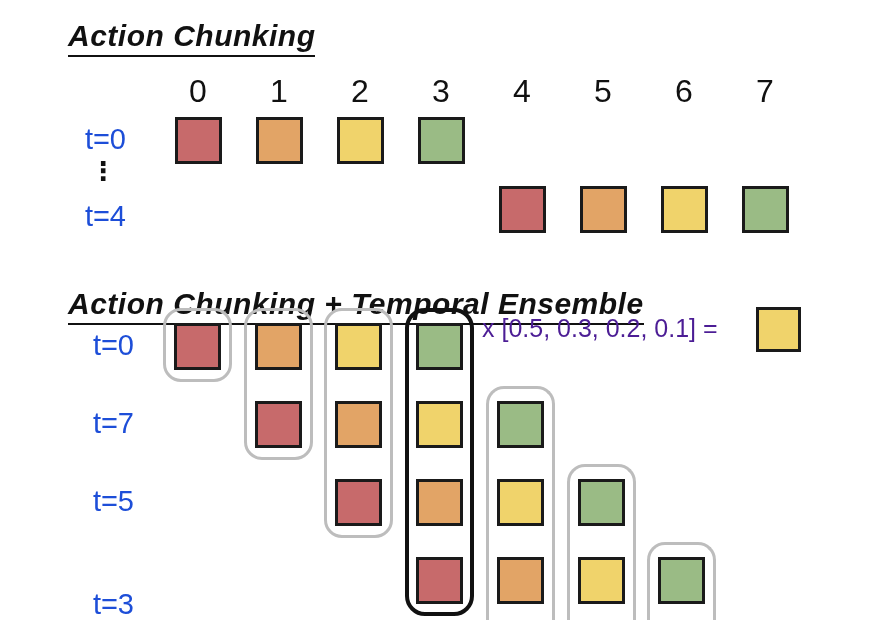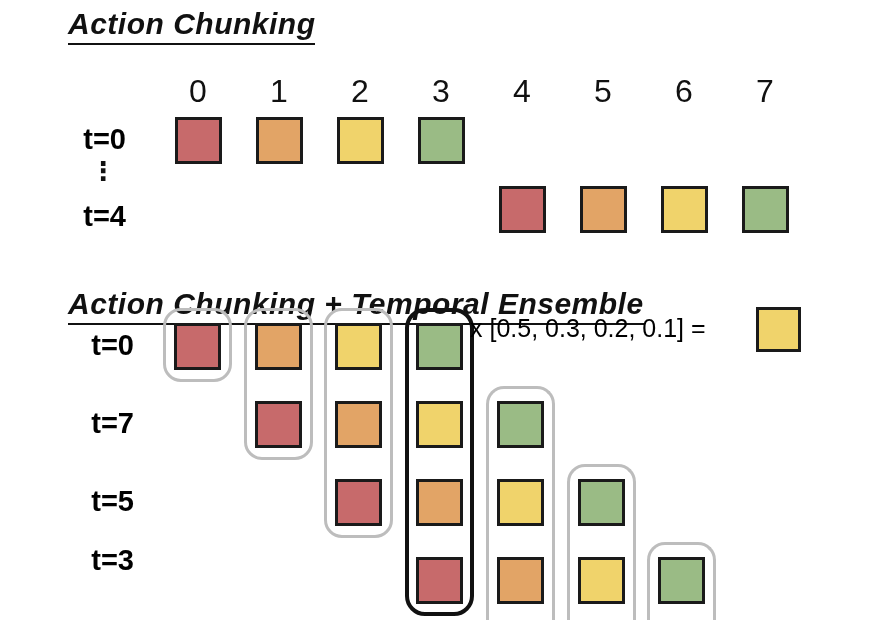--- a/index.html
+++ b/index.html
@@ -16,37 +16,37 @@
     position: absolute;
     font-style: italic;
     font-weight: 600;
     font-size: 30px;
     color: #111;
     letter-spacing: 0.5px;
     border-bottom: 2.5px solid #111;
     padding-bottom: 2px;
     white-space: nowrap;
   }
-  .s1-title { left: 68px; top: 7px; text-align: right; }
+  .s1-title { left: 68px; top: 19px; text-align: right; }
   .s2-title { left: 68px; top: 252px; margin-top: 35px; }
 
   .col-header {
     position: absolute;
     font-size: 32px;
     font-weight: 500;
     color: #111;
     transform: translateX(-50%);
     white-space: nowrap;
   }
 
   .row-label {
     position: absolute;
     font-size: 29px;
-    font-weight: 700;
-    color: #000000;
+    font-weight: 400;
+    color: #1d4ed8;
     width: 96px;
     text-align: right;
     white-space: nowrap;
   }
 
   .ellipsis {
     position: absolute;
     font-size: 26px;
     font-weight: 600;
     color: #111;
@@ -75,24 +75,24 @@
     border-radius: 20px;
     z-index: 2;
   }
   .group.cut {
     border-bottom: none;
     border-radius: 18px 18px 0 0;
   }
 
   .formula {
     position: absolute;
-    left: 470px; top: 314px;
+    left: 482px; top: 314px;
     font-size: 25px;
     font-weight: 500;
-    color: #000000;
+    color: #4c1d95;
     white-space: nowrap;
     z-index: 4;
     text-align: center;
   }
 
   .result-sq {
     position: absolute;
     left: 756px; top: 307px;
     width: 45px; height: 45px;
     box-sizing: border-box;
@@ -146,18 +146,18 @@
     <div class="row-label" style="left: 38px; top: 407px;">t=7</div>
     <div class="sq" style="left: 255px; top: 401px; background: rgb(199, 106, 107);"></div>
     <div class="sq" style="left: 335px; top: 401px; background: rgb(226, 164, 102);"></div>
     <div class="sq" style="left: 416px; top: 401px; background: rgb(240, 211, 107);"></div>
     <div class="sq" style="left: 497px; top: 401px; background: rgb(154, 187, 133);"></div>
     <div class="row-label" style="left: 38px; top: 485px;">t=5</div>
     <div class="sq" style="left: 335px; top: 479px; background: rgb(199, 106, 107);"></div>
     <div class="sq" style="left: 416px; top: 479px; background: rgb(226, 164, 102);"></div>
     <div class="sq" style="left: 497px; top: 479px; background: rgb(240, 211, 107);"></div>
     <div class="sq" style="left: 578px; top: 479px; background: rgb(154, 187, 133);"></div>
-    <div class="row-label" style="left: 38px; top: 544px;">t=3</div>
+    <div class="row-label" style="left: 38px; top: 588px;">t=3</div>
     <div class="sq" style="left: 416px; top: 557px; background: rgb(199, 106, 107);"></div>
     <div class="sq" style="left: 497px; top: 557px; background: rgb(226, 164, 102);"></div>
     <div class="sq" style="left: 578px; top: 557px; background: rgb(240, 211, 107);"></div>
     <div class="sq" style="left: 658px; top: 557px; background: rgb(154, 187, 133);"></div>
   </div>
 
 </body></html>

